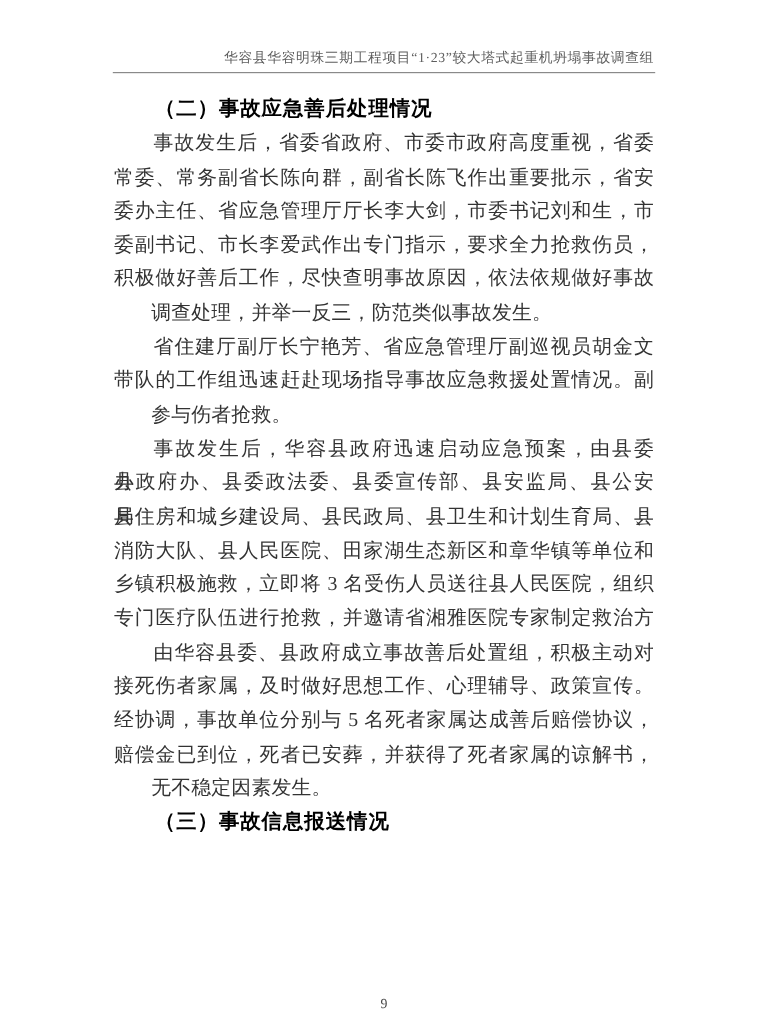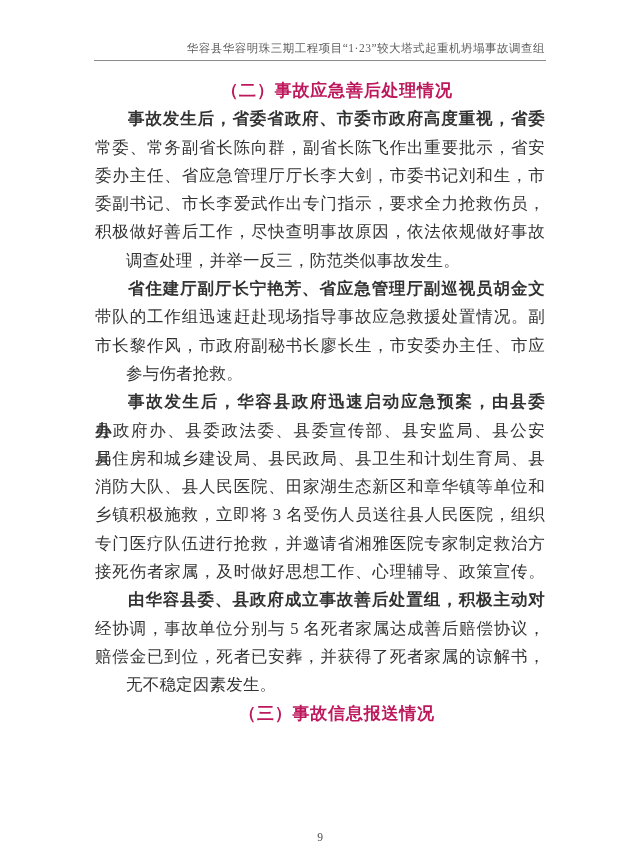--- a/index.html
+++ b/index.html
@@ -33,32 +33,31 @@
     color:#333333;
   }
   .line{
     font-size:16.5px;
     height:28.3px;
     line-height:28.3px;
     text-align:justify;
     text-align-last:justify;
     letter-spacing:0.2px;
   }
-  .line.indent{text-indent:2em;font-weight:bold;}
+  .line.indent{text-indent:2em;}
   .line.last{text-align-last:left;margin-left:31px;}
   .heading{
     font-size:17px;
     font-weight:bold;
-    color:#be185d;
+    color:#000000;
     height:28.3px;
     line-height:28.3px;
     text-indent:2em;
     letter-spacing:0.8px;
     white-space:nowrap;
-    text-align:center;
   }
   .page-number{
     position:absolute;
     top:831px;left:0;right:0;
     text-align:center;
     font-size:11.5px;
     color:#4a4a4a;
   }
 </style>
 </head>
@@ -71,30 +70,29 @@
   <div class="content">
       <div class="heading">（二）事故应急善后处理情况</div>
       <div class="line indent">事故发生后，省委省政府、市委市政府高度重视，省委</div>
       <div class="line">常委、常务副省长陈向群，副省长陈飞作出重要批示，省安</div>
       <div class="line">委办主任、省应急管理厅厅长李大剑，市委书记刘和生，市</div>
       <div class="line">委副书记、市长李爱武作出专门指示，要求全力抢救伤员，</div>
       <div class="line">积极做好善后工作，尽快查明事故原因，依法依规做好事故</div>
       <div class="line last">调查处理，并举一反三，防范类似事故发生。</div>
       <div class="line indent">省住建厅副厅长宁艳芳、省应急管理厅副巡视员胡金文</div>
       <div class="line">带队的工作组迅速赶赴现场指导事故应急救援处置情况。副</div>
-      <div class="line">市长黎作风，市政府副秘书长廖长生，市安委办主任、市应</div>
       <div class="line last">参与伤者抢救。</div>
       <div class="line indent">事故发生后，华容县政府迅速启动应急预案，由县委办、</div>
       <div class="line">县政府办、县委政法委、县委宣传部、县安监局、县公安局、</div>
       <div class="line">县住房和城乡建设局、县民政局、县卫生和计划生育局、县</div>
       <div class="line">消防大队、县人民医院、田家湖生态新区和章华镇等单位和</div>
       <div class="line">乡镇积极施救，立即将 3 名受伤人员送往县人民医院，组织</div>
       <div class="line">专门医疗队伍进行抢救，并邀请省湘雅医院专家制定救治方</div>
+      <div class="line indent">由华容县委、县政府成立事故善后处置组，积极主动对</div>
       <div class="line">接死伤者家属，及时做好思想工作、心理辅导、政策宣传。</div>
-      <div class="line indent">由华容县委、县政府成立事故善后处置组，积极主动对</div>
       <div class="line">经协调，事故单位分别与 5 名死者家属达成善后赔偿协议，</div>
       <div class="line">赔偿金已到位，死者已安葬，并获得了死者家属的谅解书，</div>
       <div class="line last">无不稳定因素发生。</div>
       <div class="heading">（三）事故信息报送情况</div>
     </div>
 
   <div class="page-number">9</div>
 </div>
 
 </body></html>

